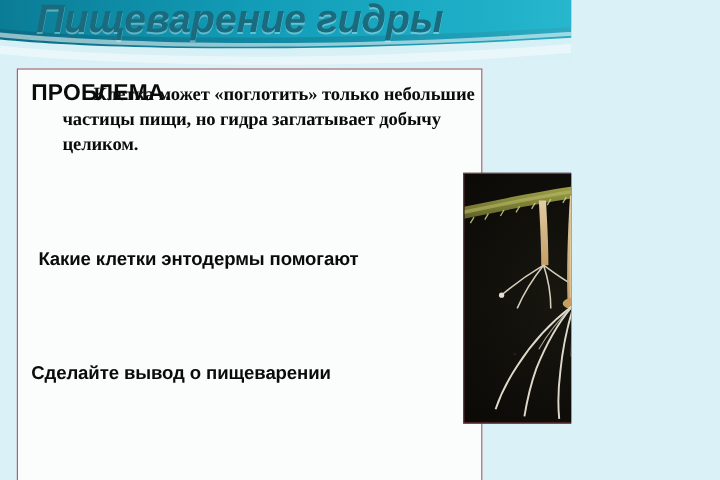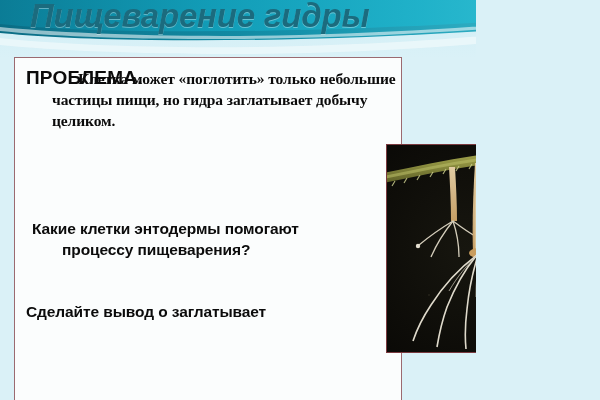--- a/index.html
+++ b/index.html
@@ -89,21 +89,21 @@
   #problem-paragraph .body-text {
     display: block;
     padding-left: 26px;
     margin-top: -21px;
     text-indent: 26px;
     font-family: Liberation Serif, serif;
   }
 
   #question-paragraph {
     left: 17px;
-    top: 160px;
+    top: 148px;
     width: 390px;
   }
   #question-paragraph .ln2 {
     display: block;
     padding-left: 30px;
   }
 
   #conclusion-paragraph {
     left: 11px;
     top: 243px;
@@ -171,25 +171,24 @@
 
   <div id="content-panel">
 
     <div class="para" id="problem-paragraph">
       <span class="lead">ПРОБЛЕМА.</span>
       <span class="body-text">Клетка может «поглотить» только небольшие частицы пищи, но гидра заглатывает добычу целиком.</span>
     </div>
 
     <div class="para" id="question-paragraph">
       <span class="ln1">Какие клетки энтодермы помогают</span>
-      <span class="ln2">процессу пищеварения?</span>
     </div>
 
     <div class="para" id="conclusion-paragraph">
-      <span class="ln1">Сделайте вывод о заглатывает</span>
+      <span class="ln1">Сделайте вывод о пищеварении</span>
     </div>
 
   </div>
 
   <div id="hydra-photo">
     <svg width="178" height="207" viewBox="0 0 178 207" xmlns="http://www.w3.org/2000/svg">
       <defs>
         <radialGradient id="bgDark" cx="0.45" cy="0.5" r="0.85">
           <stop offset="0" stop-color="#17160f"></stop>
           <stop offset="1" stop-color="#070604"></stop>

